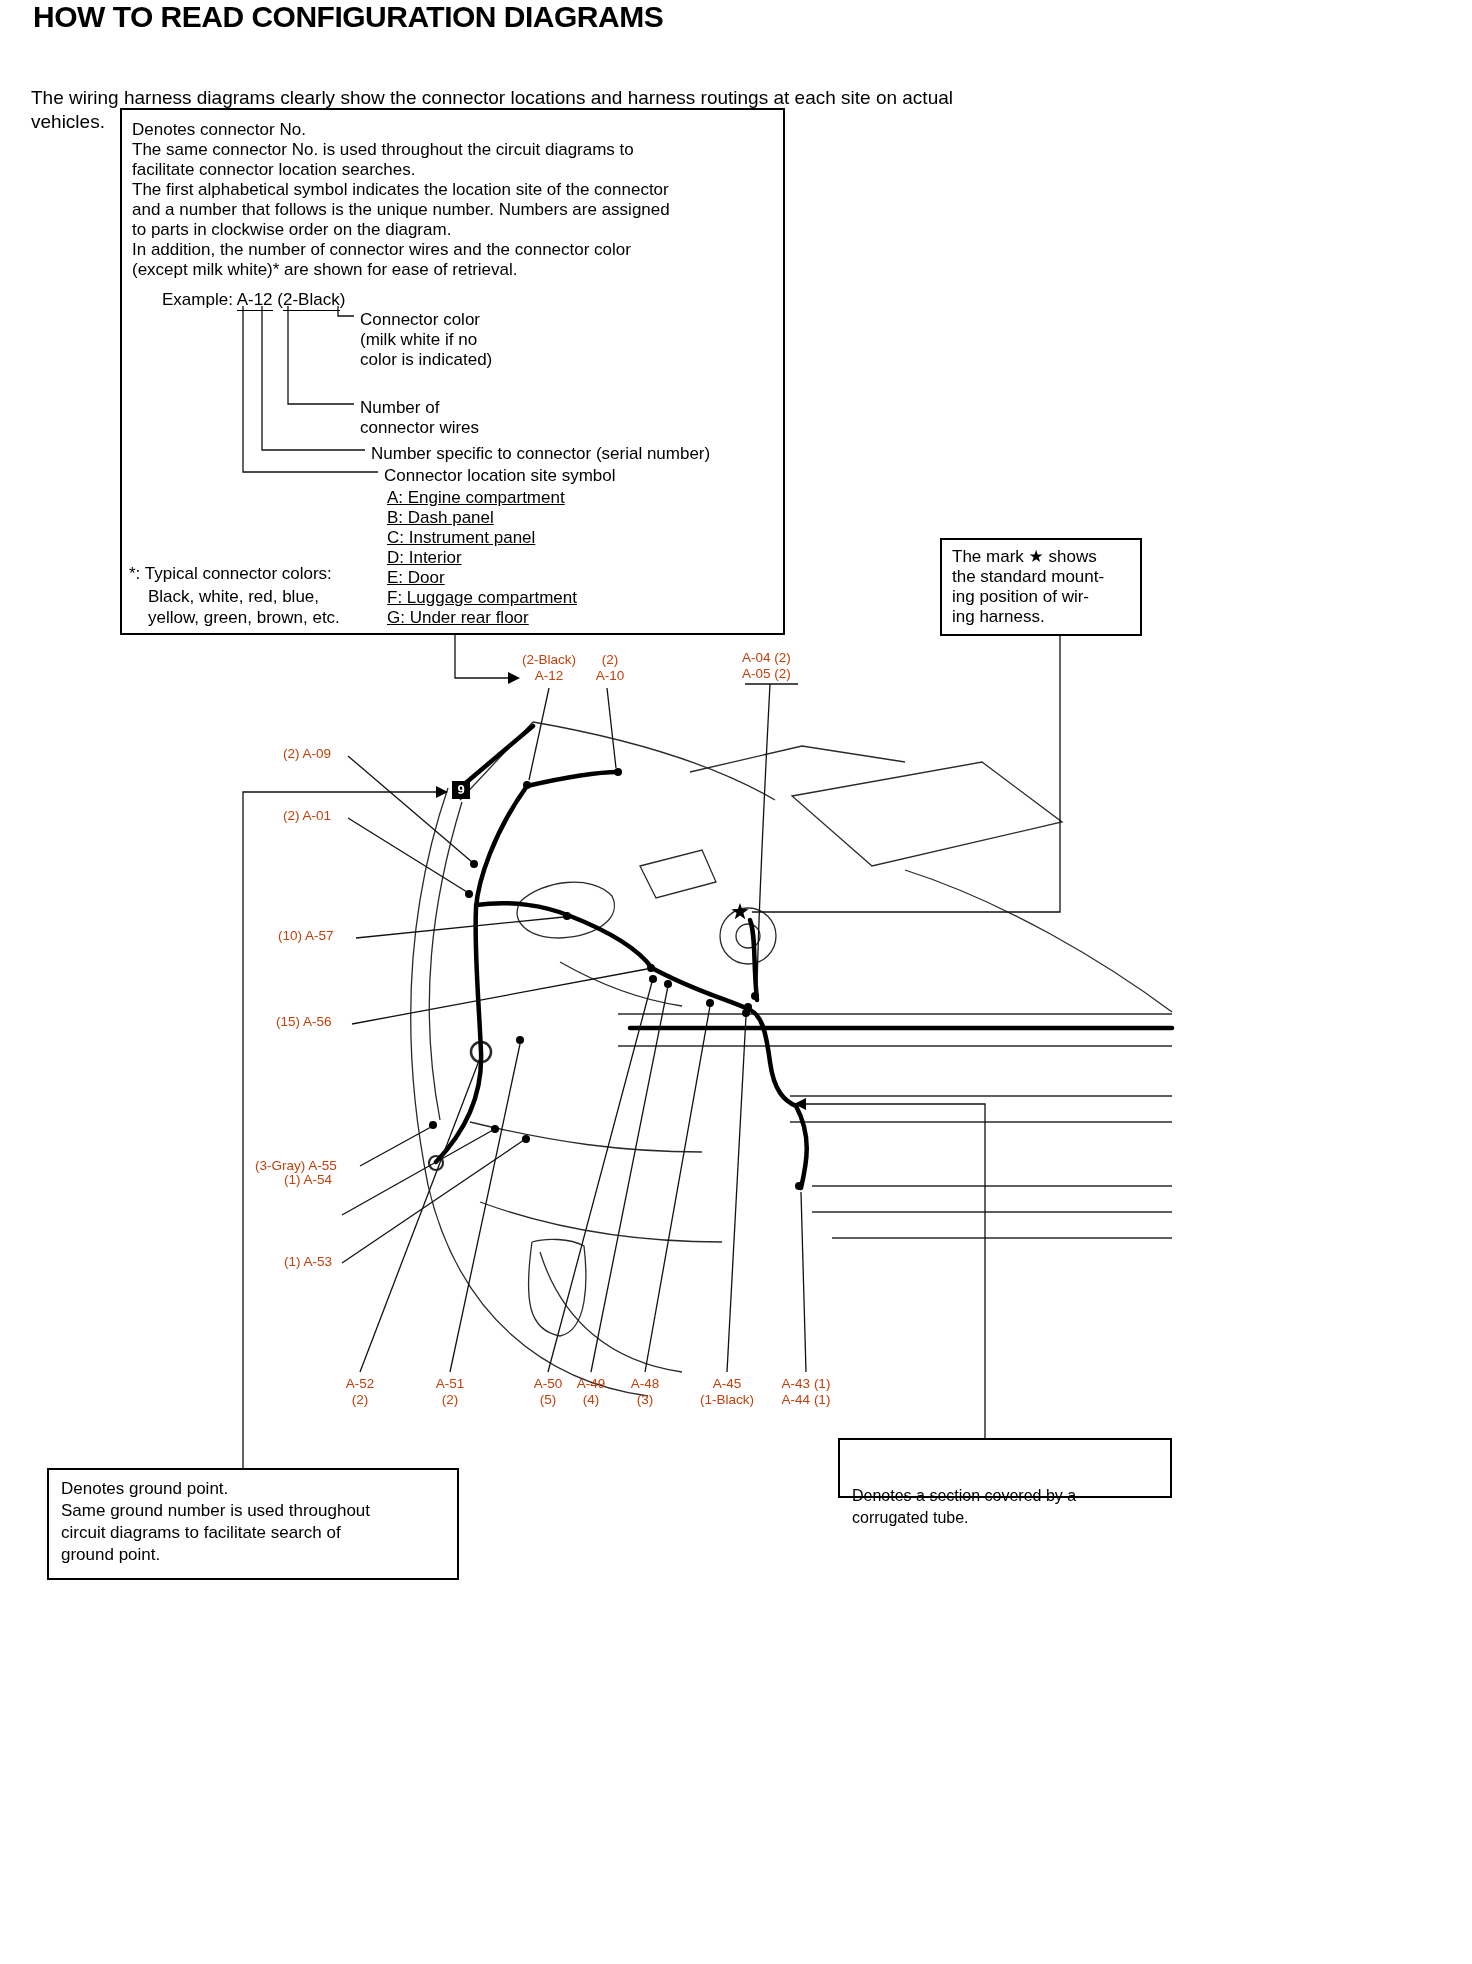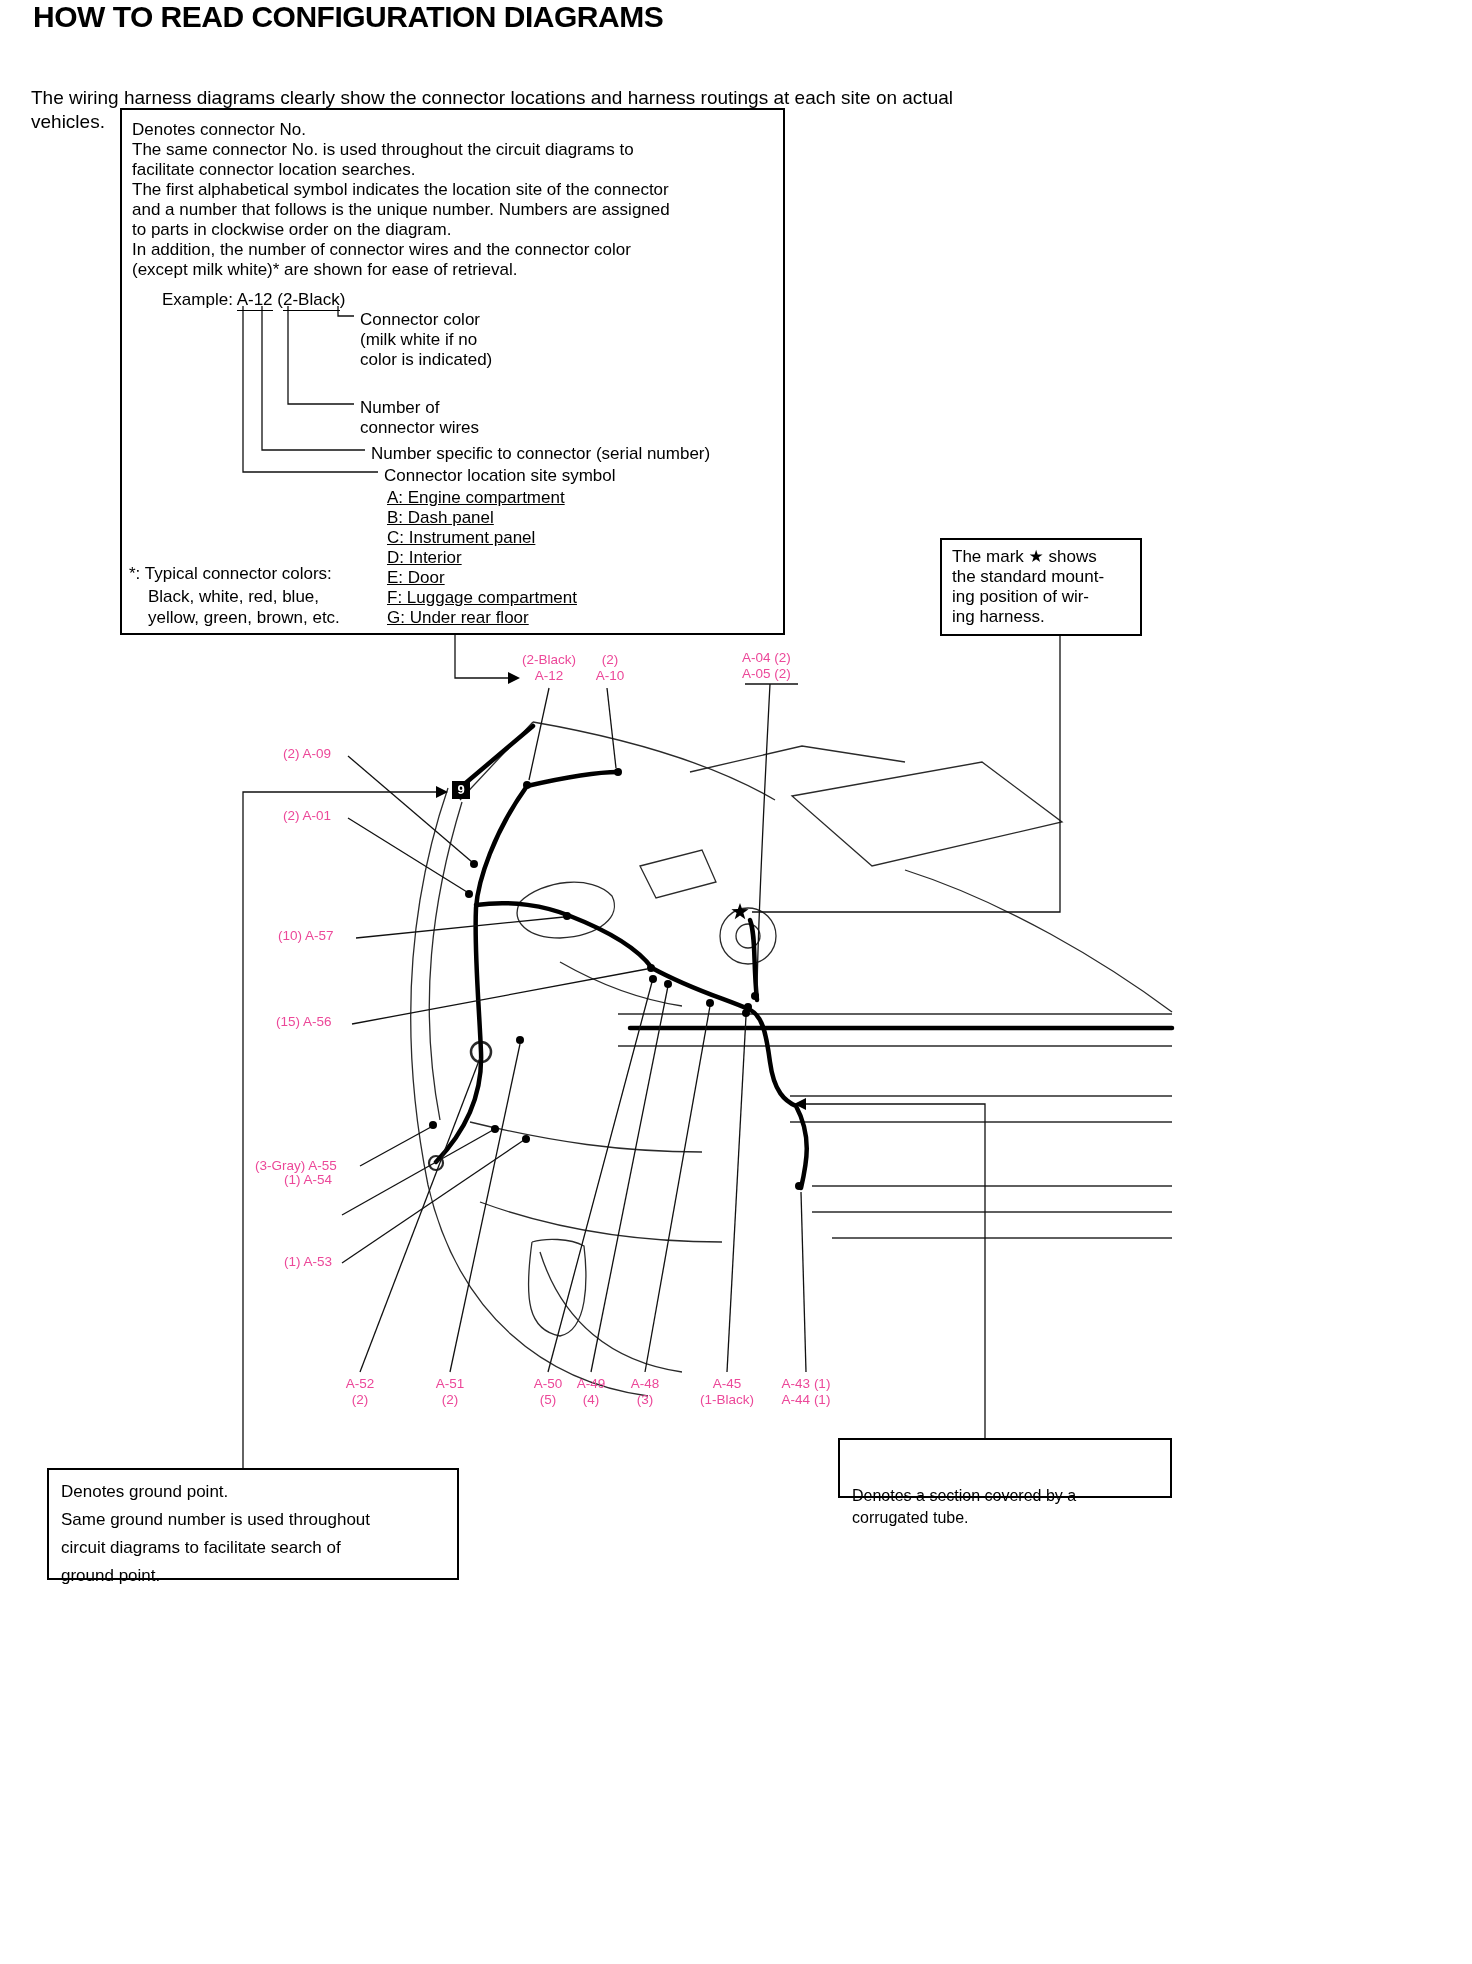--- a/index.html
+++ b/index.html
@@ -14,26 +14,26 @@
   .note-body{position:absolute;left:10px;top:10px;width:640px;font-size:17px;line-height:20px;}
   .example{position:absolute;left:40px;top:180px;font-size:17px;}
   .u{border-bottom:1.6px solid #000;padding-bottom:1px;}
   .co{position:absolute;font-size:17px;line-height:20px;}
   .site-list{position:absolute;left:265px;top:378px;font-size:17px;line-height:20px;text-decoration:underline;}
   .fn-title{position:absolute;left:7px;top:454px;font-size:17px;}
   .fn-body{position:absolute;left:26px;top:476px;font-size:17px;line-height:21px;}
   .mark-box{left:940px;top:538px;width:202px;height:98px;}
   .mark-text{position:absolute;left:10px;top:7px;font-size:17px;line-height:20px;}
   .ground-box{left:47px;top:1468px;width:412px;height:112px;}
-  .ground-text{position:absolute;left:12px;top:8px;font-size:17px;line-height:28px;}
+  .ground-text{position:absolute;left:12px;top:8px;font-size:17px;line-height:22px;}
   .tube-box{left:838px;top:1438px;width:334px;height:60px;}
   .tube-text{position:absolute;left:12px;top:6px;font-size:16px;line-height:22px;margin-top:39px;}
   .art{position:absolute;left:0;top:0;z-index:0;}
   .txt{position:relative;z-index:1;}
-  .dlabel{position:absolute;font-size:13.5px;line-height:16px;color:#ec4899;z-index:1;}
+  .dlabel{position:absolute;font-size:13.5px;line-height:16px;color:#c2410c;z-index:1;}
   .ctr{text-align:center;}
   .gbadge{position:absolute;left:452px;top:781px;width:18px;height:18px;background:#000;color:#fff;
           font-size:13px;font-weight:bold;text-align:center;line-height:18px;z-index:1;}
 </style>
 </head>
 <body>
 
 <div class="page">
 
   <svg class="art" width="1472" height="1964" viewBox="0 0 1472 1964">

